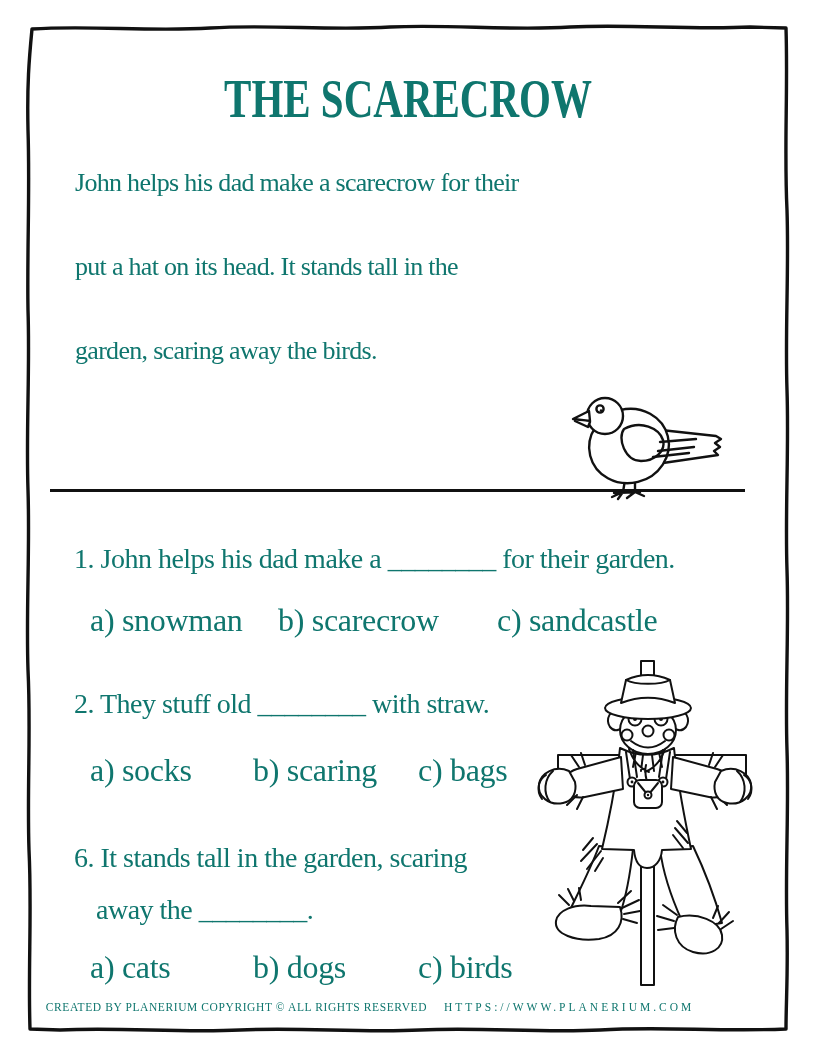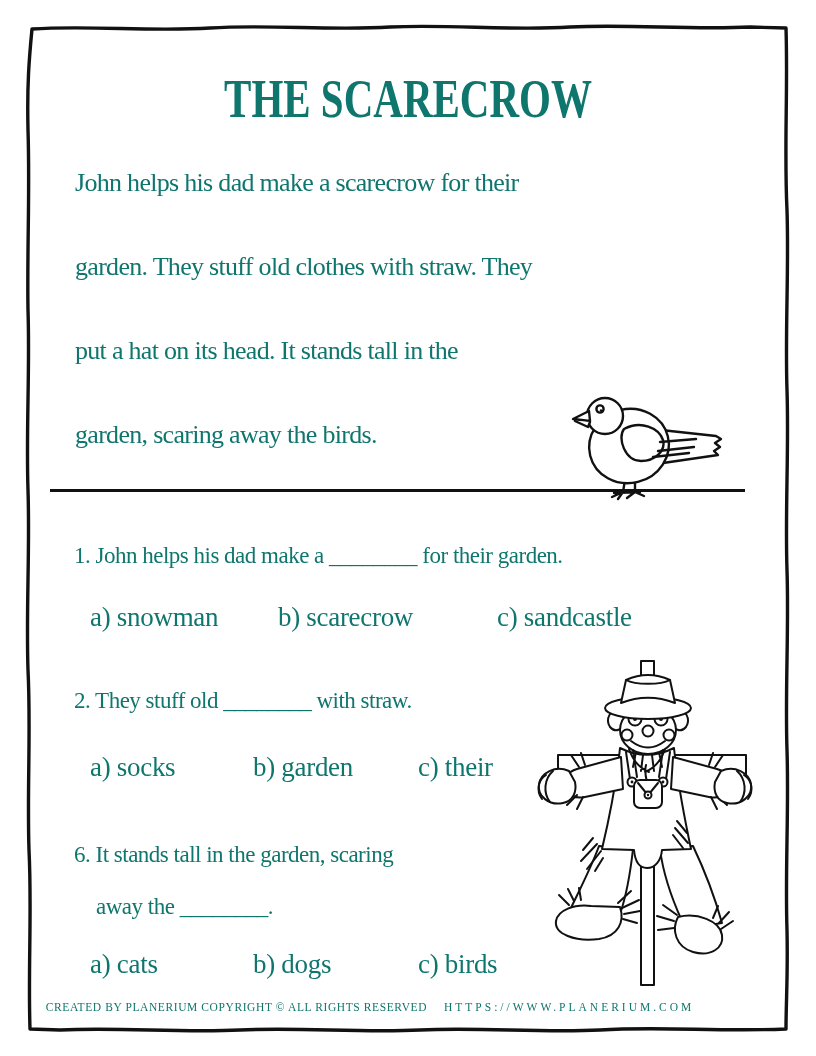--- a/index.html
+++ b/index.html
@@ -61,31 +61,31 @@
     left: 568px; top: 390px;
     width: 175px; height: 112px;
   }
   .scarecrow {
     position: absolute;
     left: 525px; top: 653px;
     width: 240px; height: 340px;
   }
   .q-line {
     position: absolute;
-    font-size: 23px;
+    font-size: 28px;
     letter-spacing: -0.5px;
     white-space: nowrap;
   }
   .q1-text { left: 74px; top: 543px; }
   .q2-text { left: 74px; top: 688px; }
   .q3-line1 { left: 74px; top: 842px; }
   .q3-line2 { left: 96px; top: 894px; }
   .opt {
     position: absolute;
-    font-size: 27px;
+    font-size: 32px;
     letter-spacing: -0.3px;
     white-space: nowrap;
   }
   .q1-a { left: 90px;  top: 602px; }
   .q1-b { left: 278px; top: 602px; }
   .q1-c { left: 497px; top: 602px; }
   .q2-a { left: 90px;  top: 752px; }
   .q2-b { left: 253px; top: 752px; }
   .q2-c { left: 418px; top: 752px; }
   .q3-a { left: 90px;  top: 949px; }
@@ -119,21 +119,20 @@
              C720,1032 660,1026 600,1030 C540,1033 480,1027 420,1030 C360,1033 300,1027 240,1030 C180,1033 120,1027 60,1030 L30,1029
              C28,970 32,910 29,850 C27,790 31,730 28,670 C26,610 30,550 28,490 C26,430 30,370 28,310 C27,250 30,190 28,130 C27,85 29,60 32,29 Z" stroke="#111111" stroke-width="3.4" stroke-linejoin="round" stroke-linecap="round"></path>
   </svg>
 
   <div class="title">
     <span>THE SCARECROW</span>
   </div>
 
   <div class="story">
     <div class="story-line">John helps his dad make a scarecrow for their</div>
-    <div class="story-line">garden. They stuff old clothes with straw. They</div>
     <div class="story-line">put a hat on its head. It stands tall in the</div>
     <div class="story-line">garden, scaring away the birds.</div>
   </div>
 
   <div class="rule"></div>
 
   <svg class="bird" viewBox="0 0 175 112" fill="none" stroke="#111111" stroke-width="2.4" stroke-linejoin="round" stroke-linecap="round">
 
     <path d="M57,90 L55,102 M67,91 L67,102 M46,103 L72,102 M55,102 L44,107 M55,102 L50,109 M67,102 L59,108 M67,102 L76,106"></path>
 
@@ -153,22 +152,22 @@
     <path d="M92,52 L128,49 M90,61 L126,57 M85,67 L121,63"></path>
   </svg>
 
   <div class="q-line q1-text">1. John helps his dad make a ________ for their garden.</div>
   <span class="opt q1-a">a) snowman</span>
   <span class="opt q1-b">b) scarecrow</span>
   <span class="opt q1-c">c) sandcastle</span>
 
   <div class="q-line q2-text">2. They stuff old ________ with straw.</div>
   <span class="opt q2-a">a) socks</span>
-  <span class="opt q2-b">b) garden</span>
-  <span class="opt q2-c">c) their</span>
+  <span class="opt q2-b">b) scaring</span>
+  <span class="opt q2-c">c) bags</span>
 
   <div class="q-line q3-line1">6. It stands tall in the garden, scaring</div>
   <div class="q-line q3-line2">away the ________.</div>
   <span class="opt q3-a">a) cats</span>
   <span class="opt q3-b">b) dogs</span>
   <span class="opt q3-c">c) birds</span>
 
   <svg class="scarecrow" viewBox="0 0 240 340" fill="none" stroke="#111111" stroke-width="2" stroke-linejoin="round" stroke-linecap="round">
 
     <rect x="116" y="8" width="13" height="324" fill="#ffffff"></rect>

